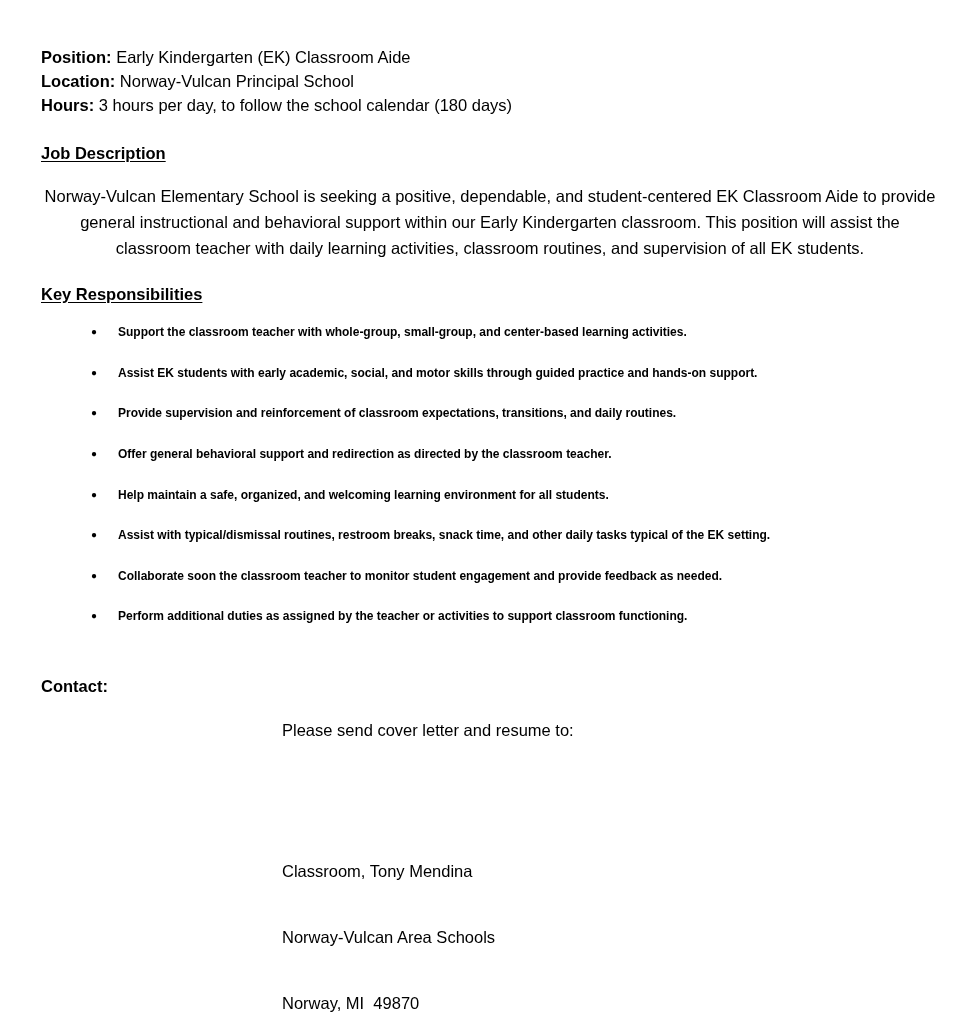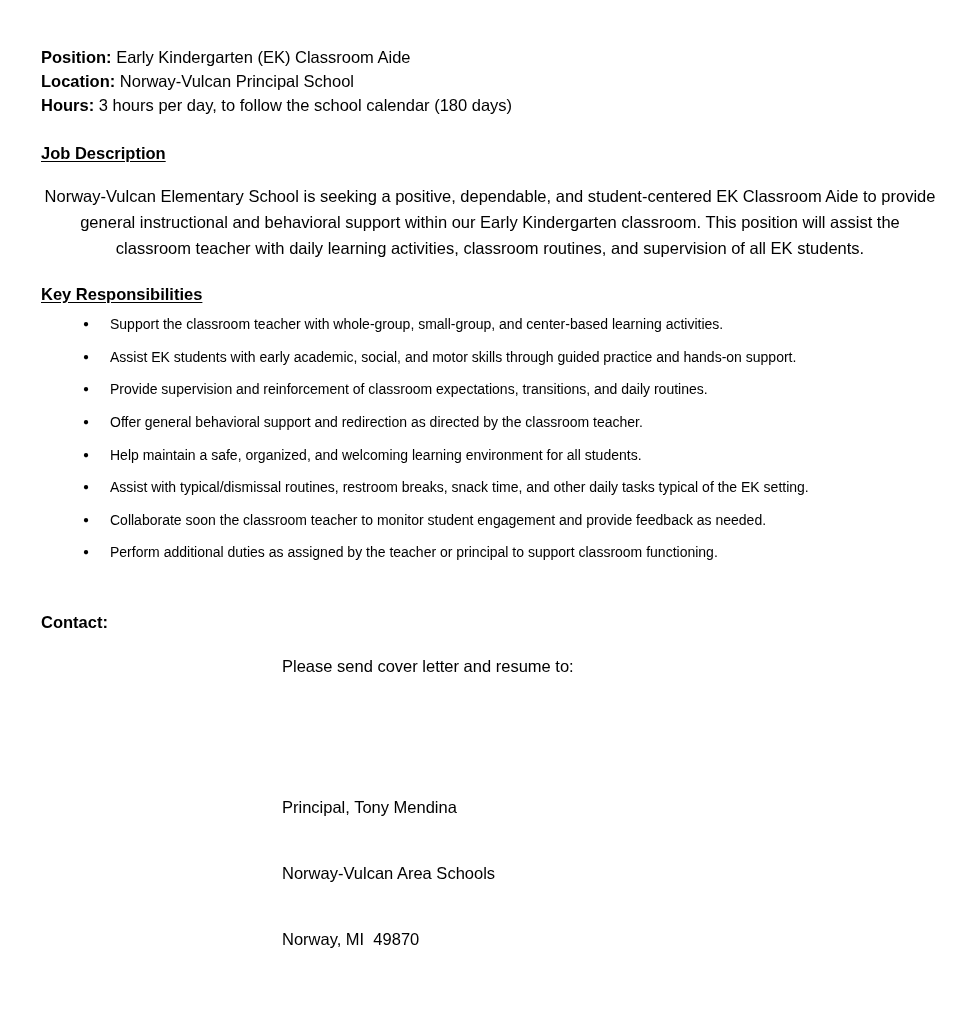--- a/index.html
+++ b/index.html
@@ -53,24 +53,25 @@
 
   
   ul.resp-list {
     list-style: none;
     margin: 7px 0 0 0;
     padding: 0;
     width: 902px;
   }
   ul.resp-list li {
     position: relative;
-    font-size: 14px;
+    font-size: 12px;
     line-height: 24.6px;
     padding-left: 61px;
-    margin: 8px;
+    margin: 16px;
+    font-weight: bold;
   }
   ul.resp-list li::before {
     content: "\25CF";
     position: absolute;
     left: 34px;
     top: 0;
     font-size: 10px;
     line-height: 24.6px;
   }
 
@@ -112,29 +113,29 @@
 
   <div class="section-heading heading-resp">Key Responsibilities</div>
   <ul class="resp-list">
     <li>Support the classroom teacher with whole-group, small-group, and center-based learning activities.</li>
     <li>Assist EK students with early academic, social, and motor skills through guided practice and hands-on support.</li>
     <li>Provide supervision and reinforcement of classroom expectations, transitions, and daily routines.</li>
     <li>Offer general behavioral support and redirection as directed by the classroom teacher.</li>
     <li>Help maintain a safe, organized, and welcoming learning environment for all students.</li>
     <li>Assist with typical/dismissal routines, restroom breaks, snack time, and other daily tasks typical of the EK setting.</li>
     <li>Collaborate soon the classroom teacher to monitor student engagement and provide feedback as needed.</li>
-    <li>Perform additional duties as assigned by the teacher or principal to support classroom functioning.</li>
+    <li>Perform additional duties as assigned by the teacher or activities to support classroom functioning.</li>
   </ul>
 
   <div class="cd-row contact">
     <div class="cd-label">Contact:</div>
     <div class="cd-body">
       <div class="cd-intro">Please send cover letter and resume to:</div>
       <div class="addr-block">
-        <div class="addr-line">Principal, Tony Mendina</div>
+        <div class="addr-line">Classroom, Tony Mendina</div>
         <div class="addr-line">Norway-Vulcan Area Schools</div>
         <div class="addr-line">Norway, MI  49870</div>
         
         
       </div>
     </div>
   </div>
 
 </div>
 

